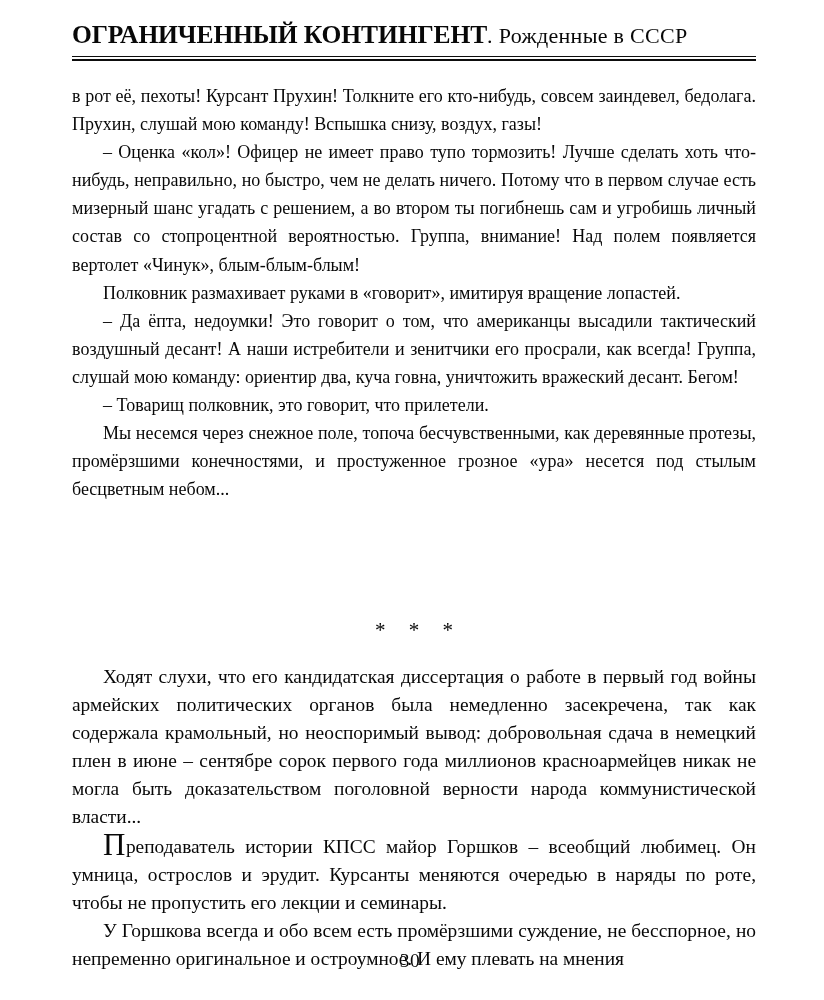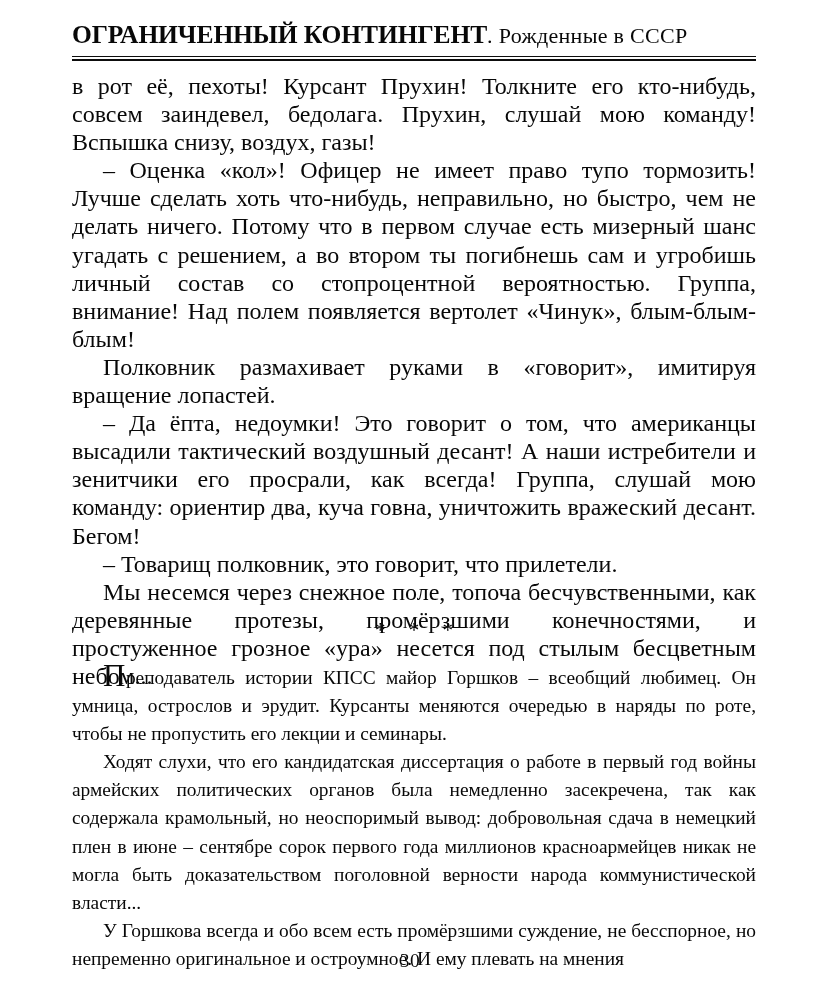--- a/index.html
+++ b/index.html
@@ -61,23 +61,23 @@
     position: absolute;
     left: 0; right: 0; top: 3px;
     height: 2px;
     background: #0d0d0d;
   }
 
   
   .body-text {
     position: absolute;
     left: 72px;
-    top: 72px;
+    top: 82px;
     width: 684px;
-    font-size: 24px;
+    font-size: 18px;
     line-height: 28.1px;
     text-align: justify;
     text-justify: inter-word;
     hyphens: manual;
   }
 
   .body-text p {
     margin: 0;
     text-indent: 31px;
   }
@@ -158,20 +158,20 @@
     <p class="dialogue">– Оценка «кол»! Офицер не имеет право тупо тормозить! Лучше сделать хоть что-нибудь, неправильно, но быстро, чем не делать ничего. Потому что в первом случае есть мизерный шанс угадать с решением, а во втором ты погибнешь сам и угробишь личный состав со стопроцентной вероятностью. Группа, внимание! Над полем появляется вертолет «Чинук», блым-блым-блым!</p>
     <p>Полковник размахивает руками в «говорит», имитируя вращение лопастей.</p>
     <p class="dialogue">– Да ёпта, недоумки! Это говорит о том, что американцы высадили тактический воздушный десант! А наши истребители и зенитчики его просрали, как всегда! Группа, слушай мою команду: ориентир два, куча говна, уничтожить вражеский десант. Бегом!</p>
     <p class="dialogue">– Товарищ полковник, это говорит, что прилетели.</p>
     <p>Мы несемся через снежное поле, топоча бесчувственными, как деревянные протезы, промёрзшими конечностями, и простуженное грозное «ура» несется под стылым бесцветным небом...</p>
   </div>
 
   <div class="divider">* * *</div>
 
   <div class="section-two">
+    <p>Ходят слухи, что его кандидатская диссертация о работе в первый год войны армейских политических органов была немедленно засекречена, так как содержала крамольный, но неоспоримый вывод: добровольная сдача в немецкий плен в июне – сентябре сорок первого года миллионов красноармейцев никак не могла быть доказательством поголовной верности народа коммунистической власти...</p>
     <p><span class="dropcap">П</span><span>реподаватель истории КПСС майор Горшков – всеобщий любимец. Он умница, острослов и эрудит. Курсанты меняются очередью в наряды по роте, чтобы не пропустить его лекции и семинары.</span></p>
-    <p>Ходят слухи, что его кандидатская диссертация о работе в первый год войны армейских политических органов была немедленно засекречена, так как содержала крамольный, но неоспоримый вывод: добровольная сдача в немецкий плен в июне – сентябре сорок первого года миллионов красноармейцев никак не могла быть доказательством поголовной верности народа коммунистической власти...</p>
     <p>У Горшкова всегда и обо всем есть промёрзшими суждение, не бесспорное, но непременно оригинальное и остроумное. И ему плевать на мнения</p>
   </div>
 
   <div class="folio">30</div>
 
 </div>
 
 </body></html>

